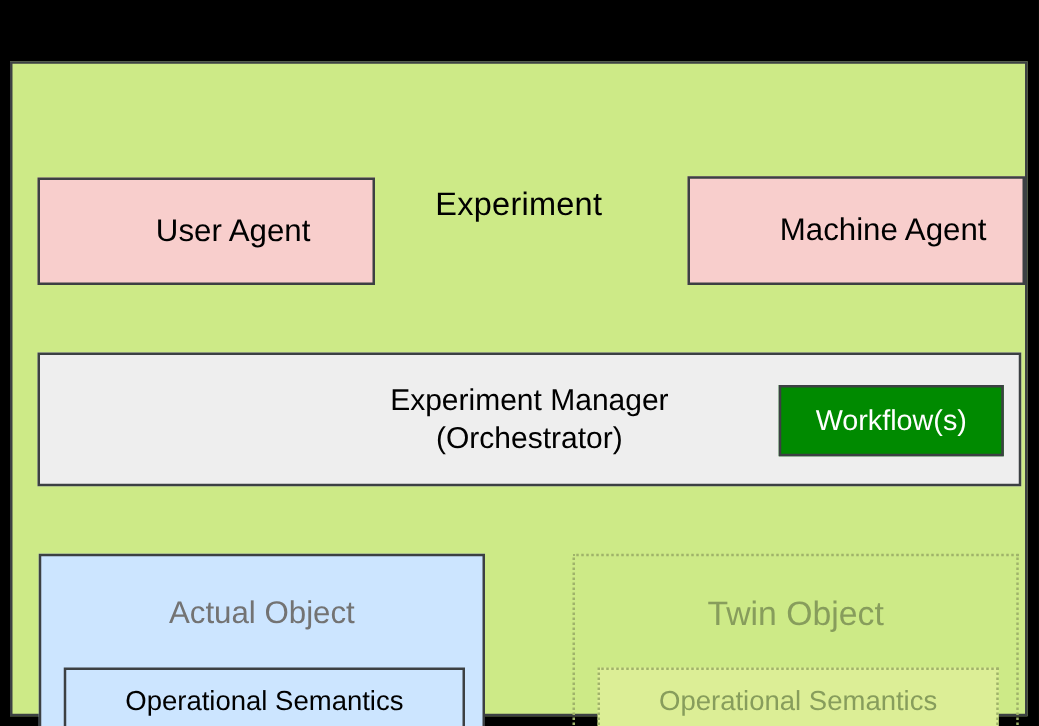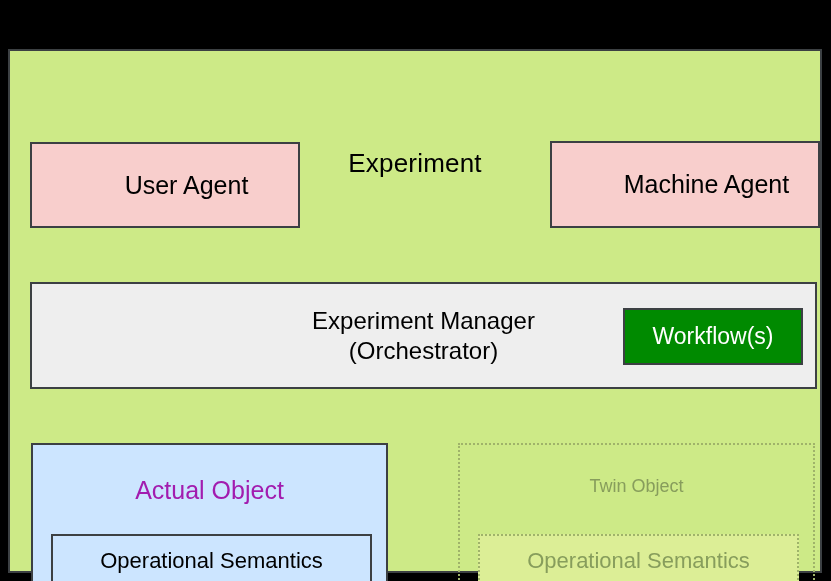--- a/index.html
+++ b/index.html
@@ -115,21 +115,21 @@
     border: 2px solid #3c4043;
     display: block;
   }
   #actual-object-title {
     position: absolute;
     left: 0;
     top: 31px;
     width: 100%;
     text-align: center;
     font-size: 25px;
-    color: #a21caf;
+    color: #737373;
   }
   #actual-operational-semantics-box {
     position: absolute;
     left: 18px;
     top: 89px;
     width: 321px;
     height: 54px;
     background: #cce5ff;
     border: 2px solid #3c4043;
     box-sizing: border-box;
@@ -149,21 +149,21 @@
     background: transparent;
     border: 2px dotted #9fb36a;
     display: block;
   }
   #twin-object-title {
     position: absolute;
     left: 0;
     top: 31px;
     width: 100%;
     text-align: center;
-    font-size: 18px;
+    font-size: 27px;
     color: #879d5c;
   }
   #twin-operational-semantics-box {
     position: absolute;
     left: 18px;
     top: 89px;
     width: 321px;
     height: 54px;
     background: #dcee96;
     border: 2px dotted #9fb36a;

